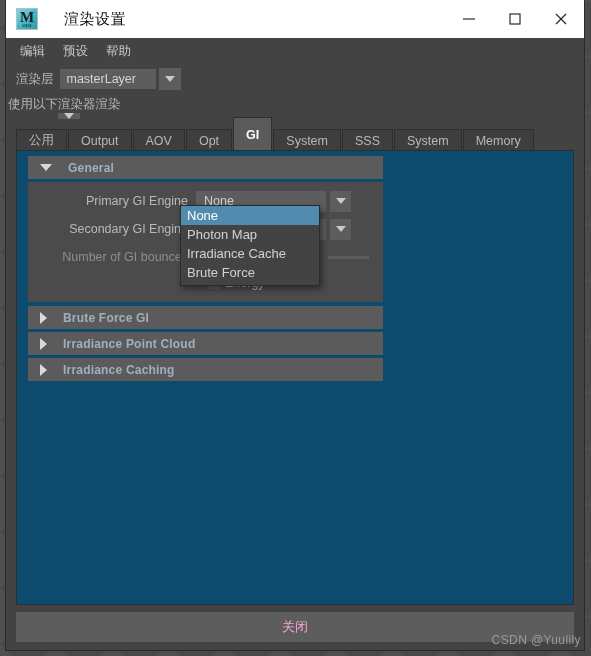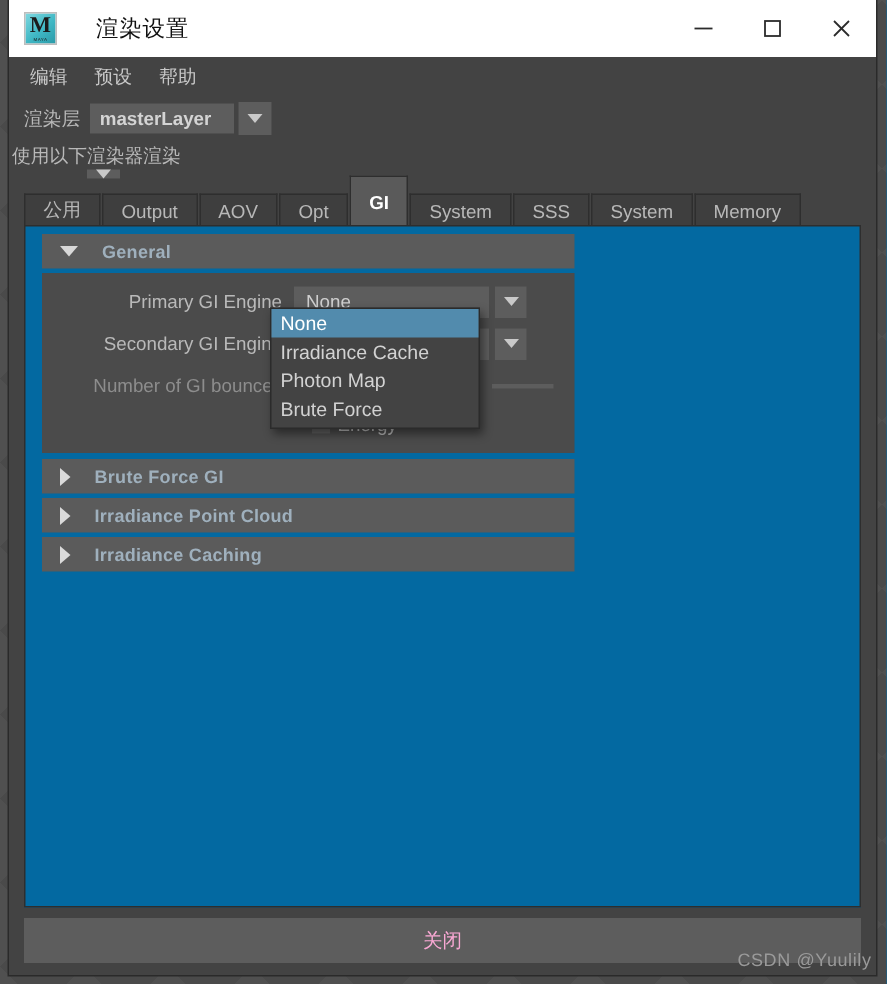--- a/index.html
+++ b/index.html
@@ -132,21 +132,20 @@
     height: 20px;
     background: #5d5d5d;
     display: flex;
     align-items: center;
     padding: 0 7px;
     box-sizing: border-box;
     font-size: 12.5px;
     color: #d4d4d4;
     white-space: nowrap;
     overflow: hidden;
-    font-weight: bold;
   }
   .drop-btn {
     width: 22px;
     height: 22px;
     background: #5d5d5d;
     margin-left: 3px;
     display: flex;
     align-items: center;
     justify-content: center;
     cursor: default;
@@ -191,21 +190,21 @@
     height: 34px;
   }
 
   
   .tabpanel {
     position: absolute;
     left: 10px;
     top: 150px;
     width: 558px;
     height: 455px;
-    background: #0369a1;
+    background: #0c4a6e;
     border: 1px solid #2e2e2e;
     box-sizing: border-box;
     overflow: hidden;
   }
 
   
   .content-col {
     position: absolute;
     left: 11px;
     top: 5px;
@@ -484,22 +483,22 @@
       <div class="frame-header">
         <span class="arrow-right"></span>
         <span class="frame-title">Irradiance Caching</span>
       </div>
 
     </div>
   </div>
 
   <div class="dropdown-popup">
     <div class="dropdown-item selected">None</div>
+    <div class="dropdown-item">Photon Map</div>
     <div class="dropdown-item">Irradiance Cache</div>
-    <div class="dropdown-item">Photon Map</div>
     <div class="dropdown-item">Brute Force</div>
   </div>
 
   <div class="close-bar">关闭</div>
 
 </div>
 
 <div class="watermark">CSDN @Yuulily</div>
 
 </body></html>

